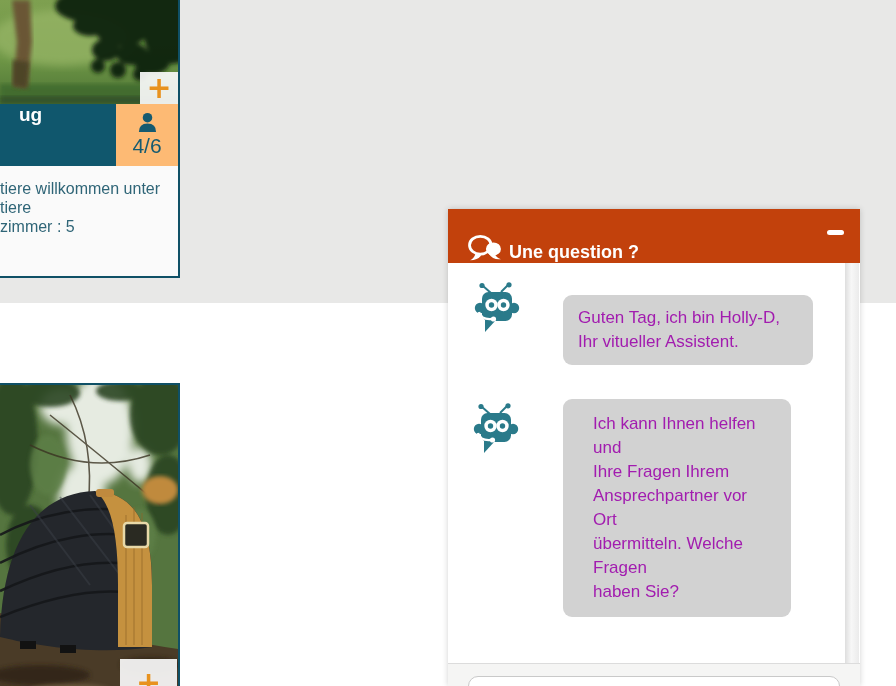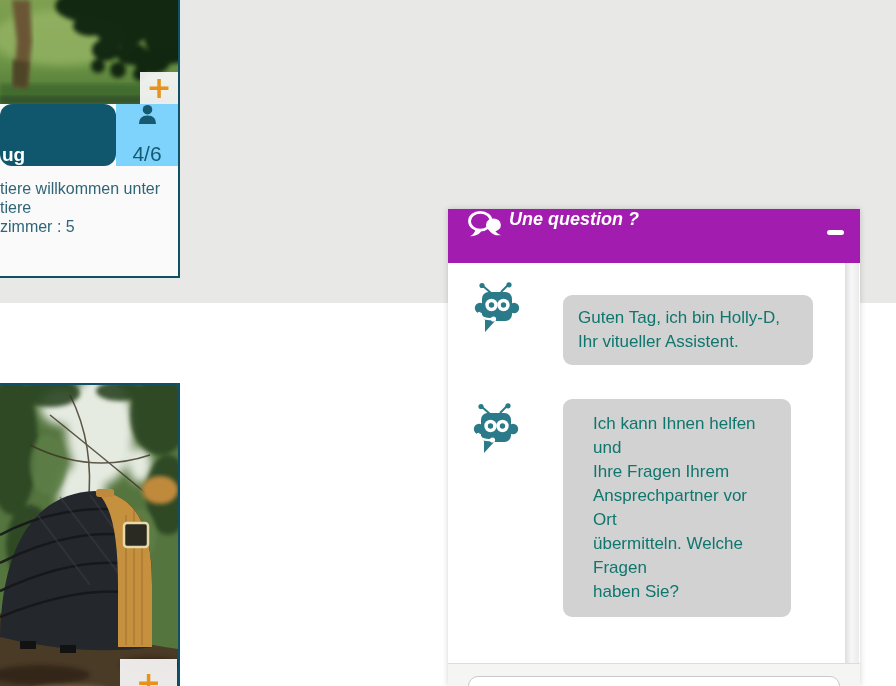--- a/index.html
+++ b/index.html
@@ -29,26 +29,26 @@
     display: flex; align-items: center; justify-content: center;
     cursor: pointer; border: none;
   }
   .plus-glyph {
     color: #e8921e; font-size: 30px; font-weight: bold; line-height: 28px;
     font-family: "DejaVu Sans", sans-serif;
   }
   .card1-headrow { display: flex; height: 62px; }
   .card1-titlebar {
     width: 116px; background: #10576d; color: #ffffff;
-    display: flex; align-items: flex-end; padding-left: 2px;
-    font-size: 19px; font-weight: bold; border-radius: 12px;
+    display: flex; align-items: flex-start; padding-left: 19px;
+    font-size: 19px; font-weight: bold;
   }
   .card1-capacity {
-    width: 62px; background: #7dd3fc;
-    display: flex; flex-direction: column; align-items: center; justify-content: space-between;
+    width: 62px; background: #fdba74;
+    display: flex; flex-direction: column; align-items: center; justify-content: center;
     color: #155a70;
   }
   .card1-capacity .cap-num { font-size: 21px; margin-top: 1px; }
   .card1-desc { padding: 13px 4px 0 0; }
   .card1-desc div { color: #2f6577; font-size: 16px; line-height: 19px; white-space: nowrap; }
 
   
   .card2 {
     position: absolute; left: -2px; top: 383px; width: 182px; height: 345px;
     border: 2px solid #0f5066; border-bottom: none;
@@ -65,40 +65,40 @@
   .add-box2 .plus-glyph { margin-top: 10px; }
 
   
   .chat {
     position: absolute; left: 448px; top: 209px; width: 412px; height: 477px;
     overflow: hidden; background: #ffffff;
     box-shadow: 0 0 6px rgba(0,0,0,.18);
   }
   .chat-header {
     position: absolute; left: 0; top: 0; width: 412px; height: 54px;
-    background: #a21caf;
-    display: flex; align-items: flex-start; padding-left: 18px; font-style: italic;
+    background: #c2410c;
+    display: flex; align-items: flex-end; padding-left: 18px;
   }
   .chat-header .bubbles { width: 38px; height: 30px; margin-right: 5px; }
   .chat-title { color: #ffffff; font-size: 18px; font-weight: bold; }
   .chat-min-btn {
     position: absolute; right: 13px; top: 14px; width: 24px; height: 18px;
     background: transparent; border: none; cursor: pointer;
     display: flex; align-items: center; justify-content: center;
   }
   .chat-min-btn .dash { width: 17px; height: 5px; background: #ffffff; border-radius: 2.5px; }
 
   .chat-body { position: absolute; left: 0; top: 54px; width: 412px; height: 400px; background: #ffffff; }
   .avatar { position: absolute; width: 47px; height: 52px; }
   .avatar svg { width: 100%; height: 100%; display: block; }
   .avatar-1 { left: 25px; top: 19px; }
   .avatar-2 { left: 24px; top: 140px; }
   .bubble {
     position: absolute; background: #d2d2d2; border-radius: 9px;
-    color: #0f766e; font-size: 17px; line-height: 24px;
+    color: #a21caf; font-size: 17px; line-height: 24px;
     white-space: pre-line;
   }
   .bubble-1 { left: 115px; top: 32px; width: 250px; padding: 11px 15px; }
   .bubble-2 { left: 115px; top: 136px; width: 228px; padding: 13px 30px; }
 
   .chat-scrollbar {
     position: absolute; right: 1px; top: 54px; width: 14px; height: 400px;
     background: linear-gradient(90deg, #dedede 0%, #f7f7f7 45%, #ebebeb 100%);
     cursor: pointer;
   }

